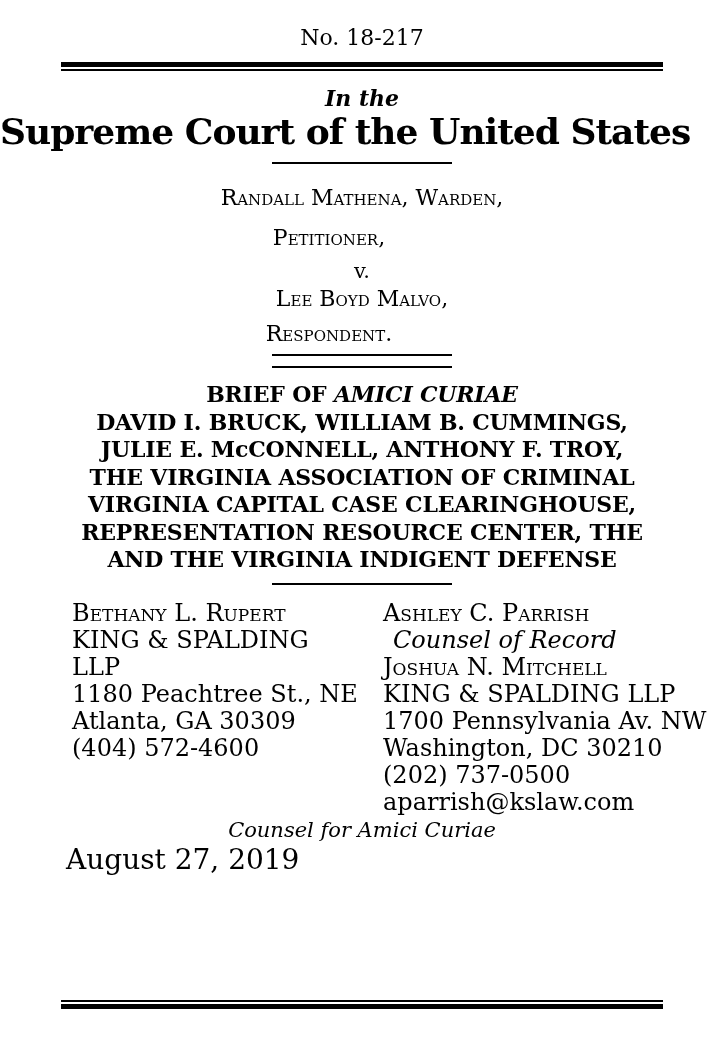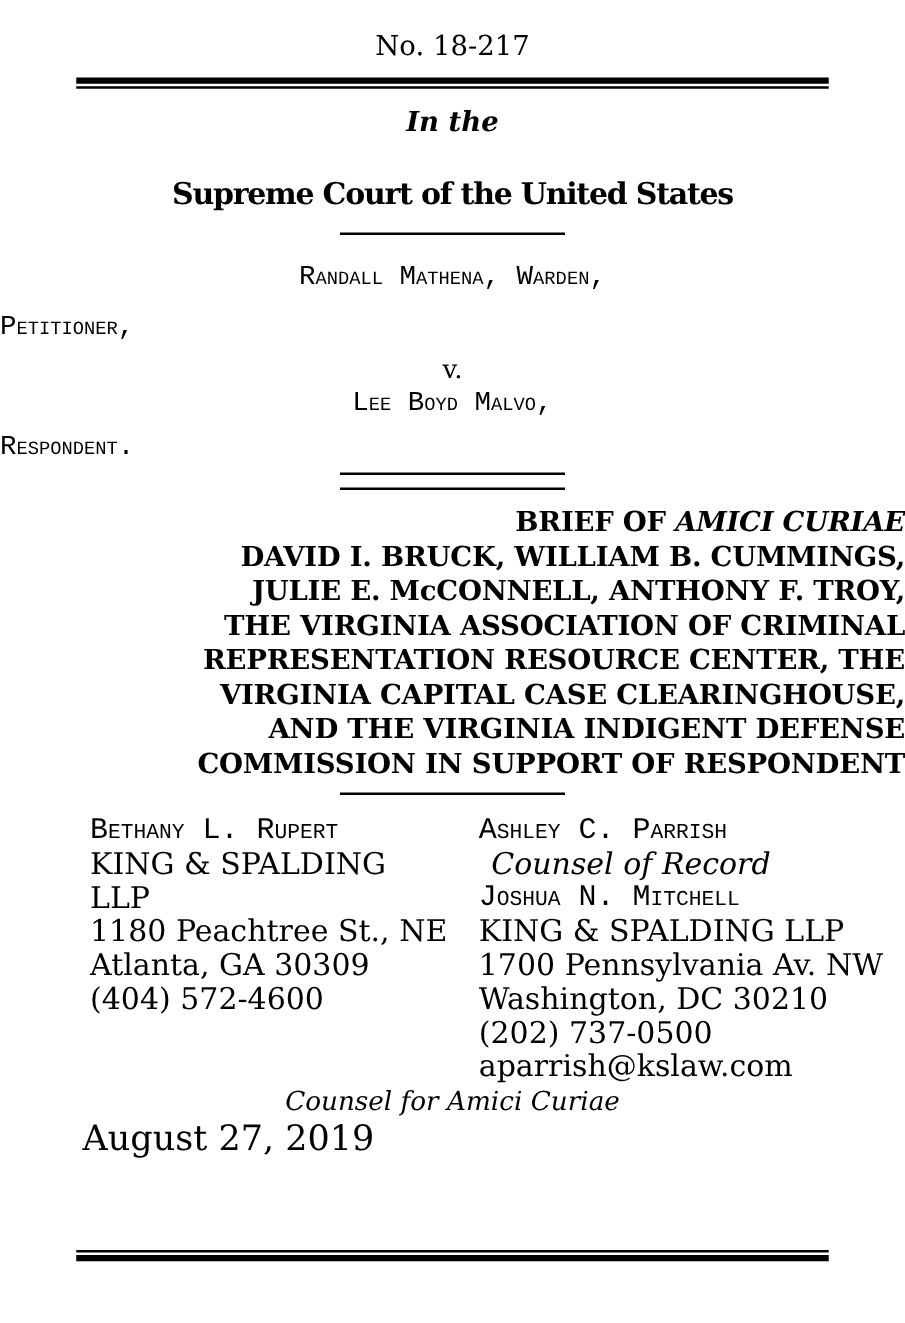--- a/index.html
+++ b/index.html
@@ -6,21 +6,21 @@
   html, body { background: #ffffff; }
   .page {
     position: relative;
     width: 724px;
     height: 1058px;
     background: #ffffff;
     color: #000000;
     font-family: "DejaVu Serif", "Liberation Serif", serif;
     overflow: hidden;
   }
-  .sc { font-variant: small-caps; font-family: Liberation Mono, monospace; }
+  .sc { font-variant: small-caps; }
   .ital { font-style: italic; }
 
   .docket {
     margin-top: 27px;
     font-size: 22px;
     line-height: 22px;
     text-align: center;
   }
   .rule-double-top {
     margin: 13px 61px 0 61px;
@@ -30,55 +30,54 @@
   }
   .in-the {
     margin-top: 15px;
     font-size: 22px;
     line-height: 24px;
     font-weight: bold;
     font-style: italic;
     text-align: center;
   }
   .court-name {
-    font-size: 24px;
+    font-size: 36px;
     line-height: 42px;
     font-weight: bold;
-    text-align: center;
+    text-align: left;
     letter-spacing: -1px;
-    margin-top: 24px;
   }
   .sep {
     width: 180px;
     margin: 10px auto 0 auto;
     border-bottom: 2px solid #000;
   }
   .sep-caption { margin-top: 6px; }
   .sep-writ { margin-top: 10px; }
   .sep-title { margin-top: 9px; }
 
   .caption { margin-top: 20px; font-size: 22px; }
   .caption .party { line-height: 28px; text-align: center; }
   .caption .party-label {
     line-height: 28px;
-    text-align: left;
+    text-align: center;
     padding-right: 66px;
     margin-top: 12px;
   }
   .caption .party-label.respondent { margin-top: 7px; }
   .caption .versus { margin-top: 5px; font-size: 21px; line-height: 28px; text-align: center; }
 
   .writ { margin-top: 16px; font-size: 22px; line-height: 28px; text-align: center; }
 
   .title-block {
     margin-top: 13px;
     font-size: 22px;
     line-height: 27.5px;
     font-weight: bold;
-    text-align: right;
+    text-align: center;
     letter-spacing: -0.2px;
   }
 
   .counsel-row {
     margin-top: 15px;
     display: flex;
     font-size: 24px;
     line-height: 27px;
   }
   .counsel-col.left-col { margin-left: 72px; width: 290px; }
@@ -132,24 +131,23 @@
   <div class="sep sep-caption"></div>
 
 
   <div class="sep sep-writ"></div>
 
   <div class="title-block">
     <div><span>BRIEF OF </span><span class="ital">AMICI CURIAE</span></div>
     <div>DAVID I. BRUCK, WILLIAM B. CUMMINGS,</div>
     <div>JULIE E. McCONNELL, ANTHONY F. TROY,</div>
     <div>THE VIRGINIA ASSOCIATION OF CRIMINAL</div>
+    <div>VIRGINIA CAPITAL CASE CLEARINGHOUSE,</div>
     <div>REPRESENTATION RESOURCE CENTER, THE</div>
-    <div>VIRGINIA CAPITAL CASE CLEARINGHOUSE,</div>
     <div>AND THE VIRGINIA INDIGENT DEFENSE</div>
-    <div>COMMISSION IN SUPPORT OF RESPONDENT</div>
   </div>
 
   <div class="sep sep-title"></div>
 
   <div class="counsel-row">
     <div class="counsel-col left-col">
       <div class="sc">Bethany L. Rupert</div>
       <div>KING &amp; SPALDING LLP</div>
       <div>1180 Peachtree St., NE</div>
       <div>Atlanta, GA 30309</div>

